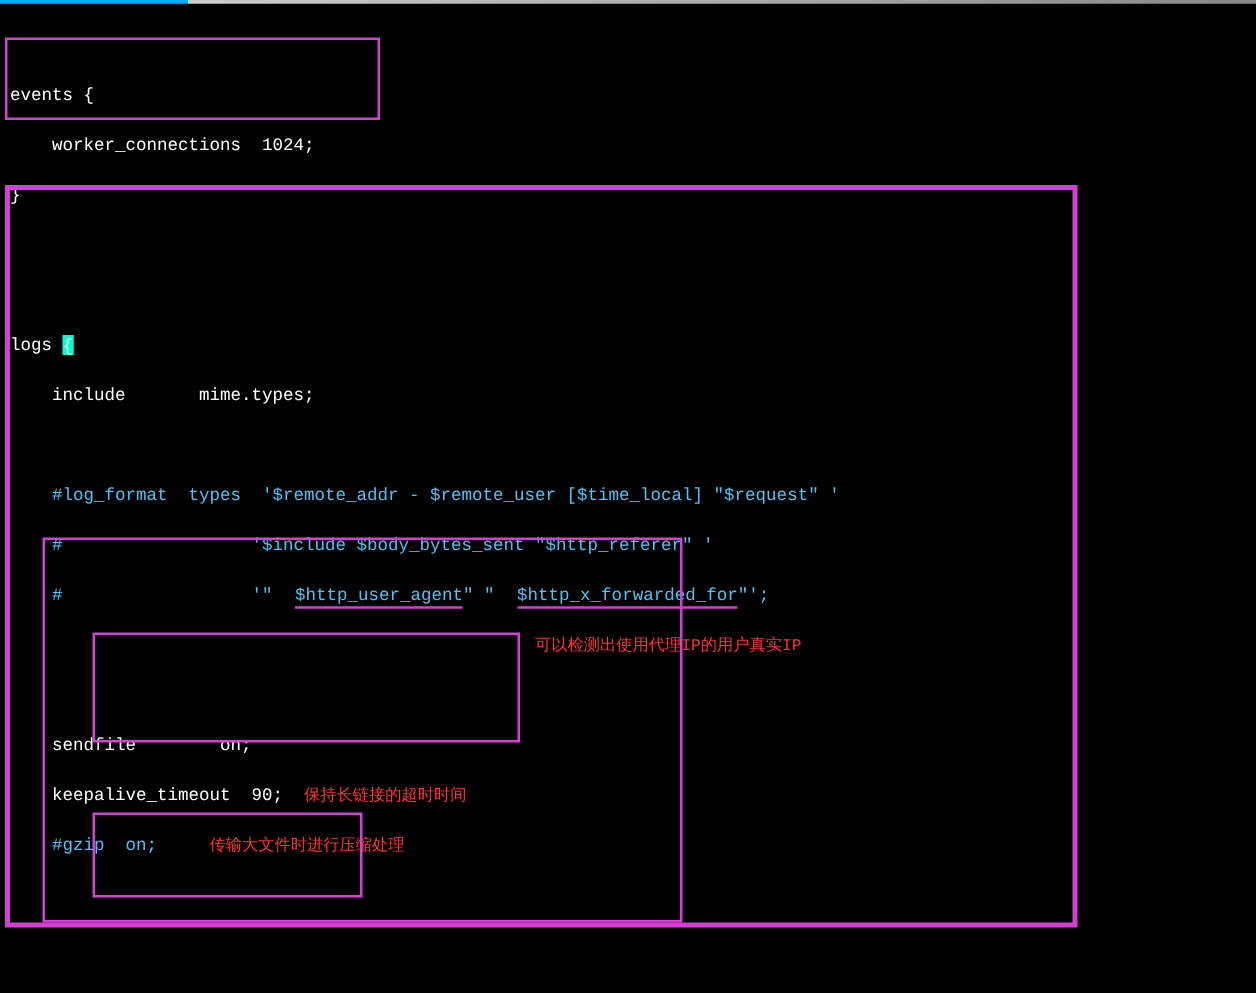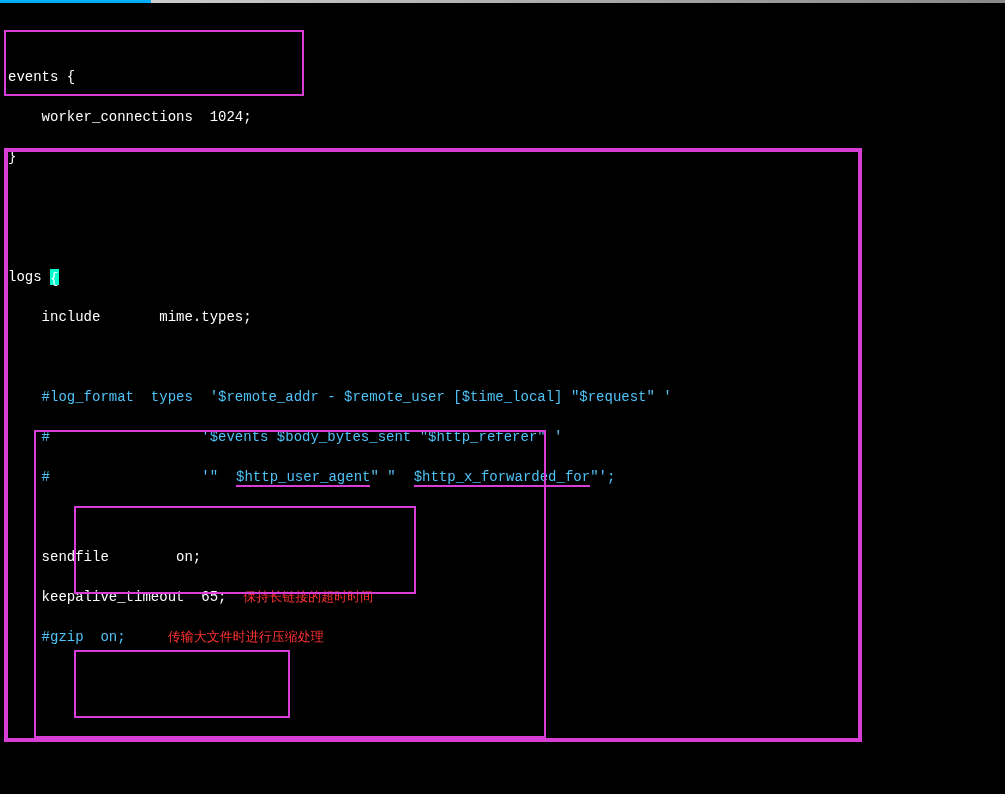--- a/index.html
+++ b/index.html
@@ -63,25 +63,26 @@
 <div class="line"></div>
 <div class="line">events {</div>
 <div class="line">    worker_connections  1024;</div>
 <div class="line">}</div>
 <div class="line"></div>
 <div class="line"></div>
 <div class="line"><span>logs </span><span class="cursor">{</span></div>
 <div class="line">    include       mime.types;</div>
 <div class="line"></div>
 <div class="line comment">    #log_format  types  '$remote_addr - $remote_user [$time_local] "$request" '</div>
-<div class="line comment">    #                  '$events $body_bytes_sent "$http_referer" '</div>
+<div class="line comment">    #                  '$include $body_bytes_sent "$http_referer" '</div>
 <div class="line comment"><span>    #                  '"</span><span class="underline">$http_user_agent</span><span>" "</span><span class="underline">$http_x_forwarded_for</span><span>"';</span></div>
+<div class="line">                                                  <span class="redtxt">可以检测出使用代理IP的用户真实IP</span></div>
 <div class="line"></div>
 <div class="line">    sendfile        on;</div>
-<div class="line"><span>    keepalive_timeout  65;</span><span>  </span><span class="redtxt">保持长链接的超时时间</span></div>
+<div class="line"><span>    keepalive_timeout  90;</span><span>  </span><span class="redtxt">保持长链接的超时时间</span></div>
 <div class="line"><span class="comment">    #gzip  on;</span><span>     </span><span class="redtxt">传输大文件时进行压缩处理</span></div>
 
 
 
 
 
 
 
 
 

